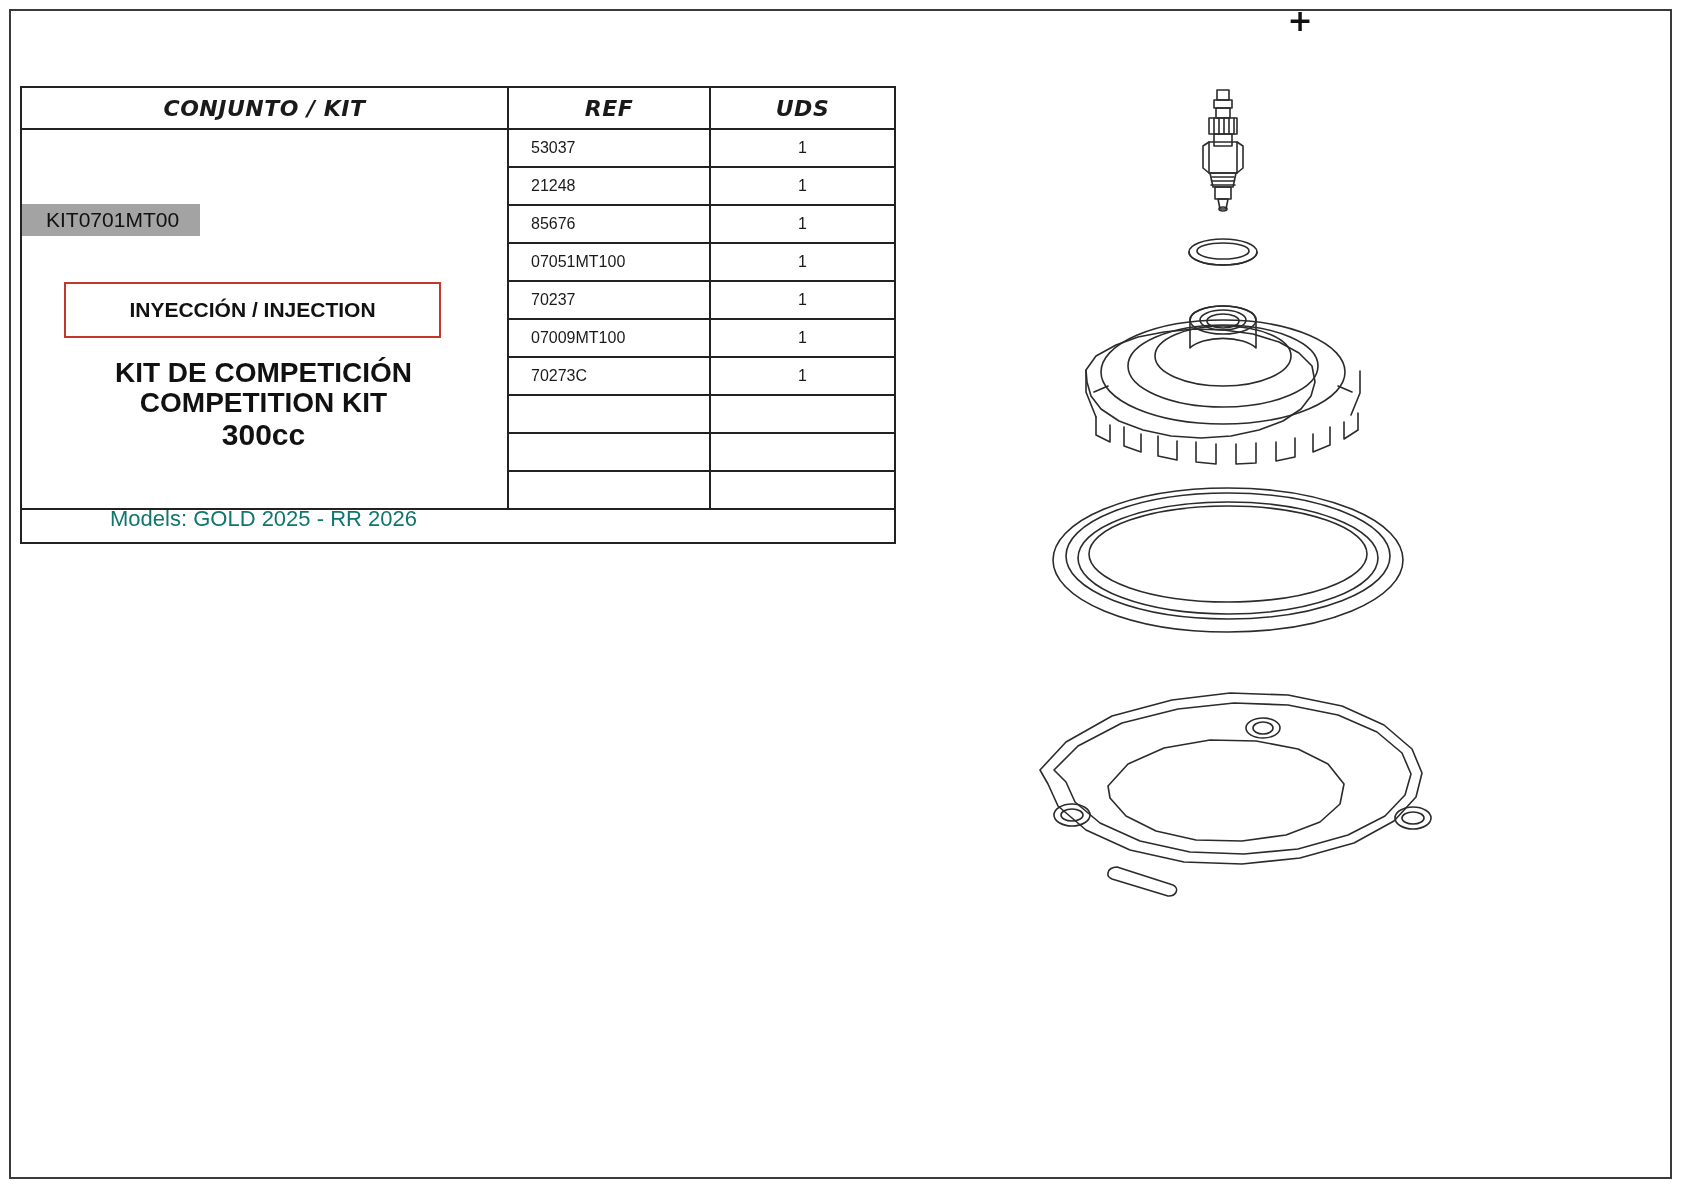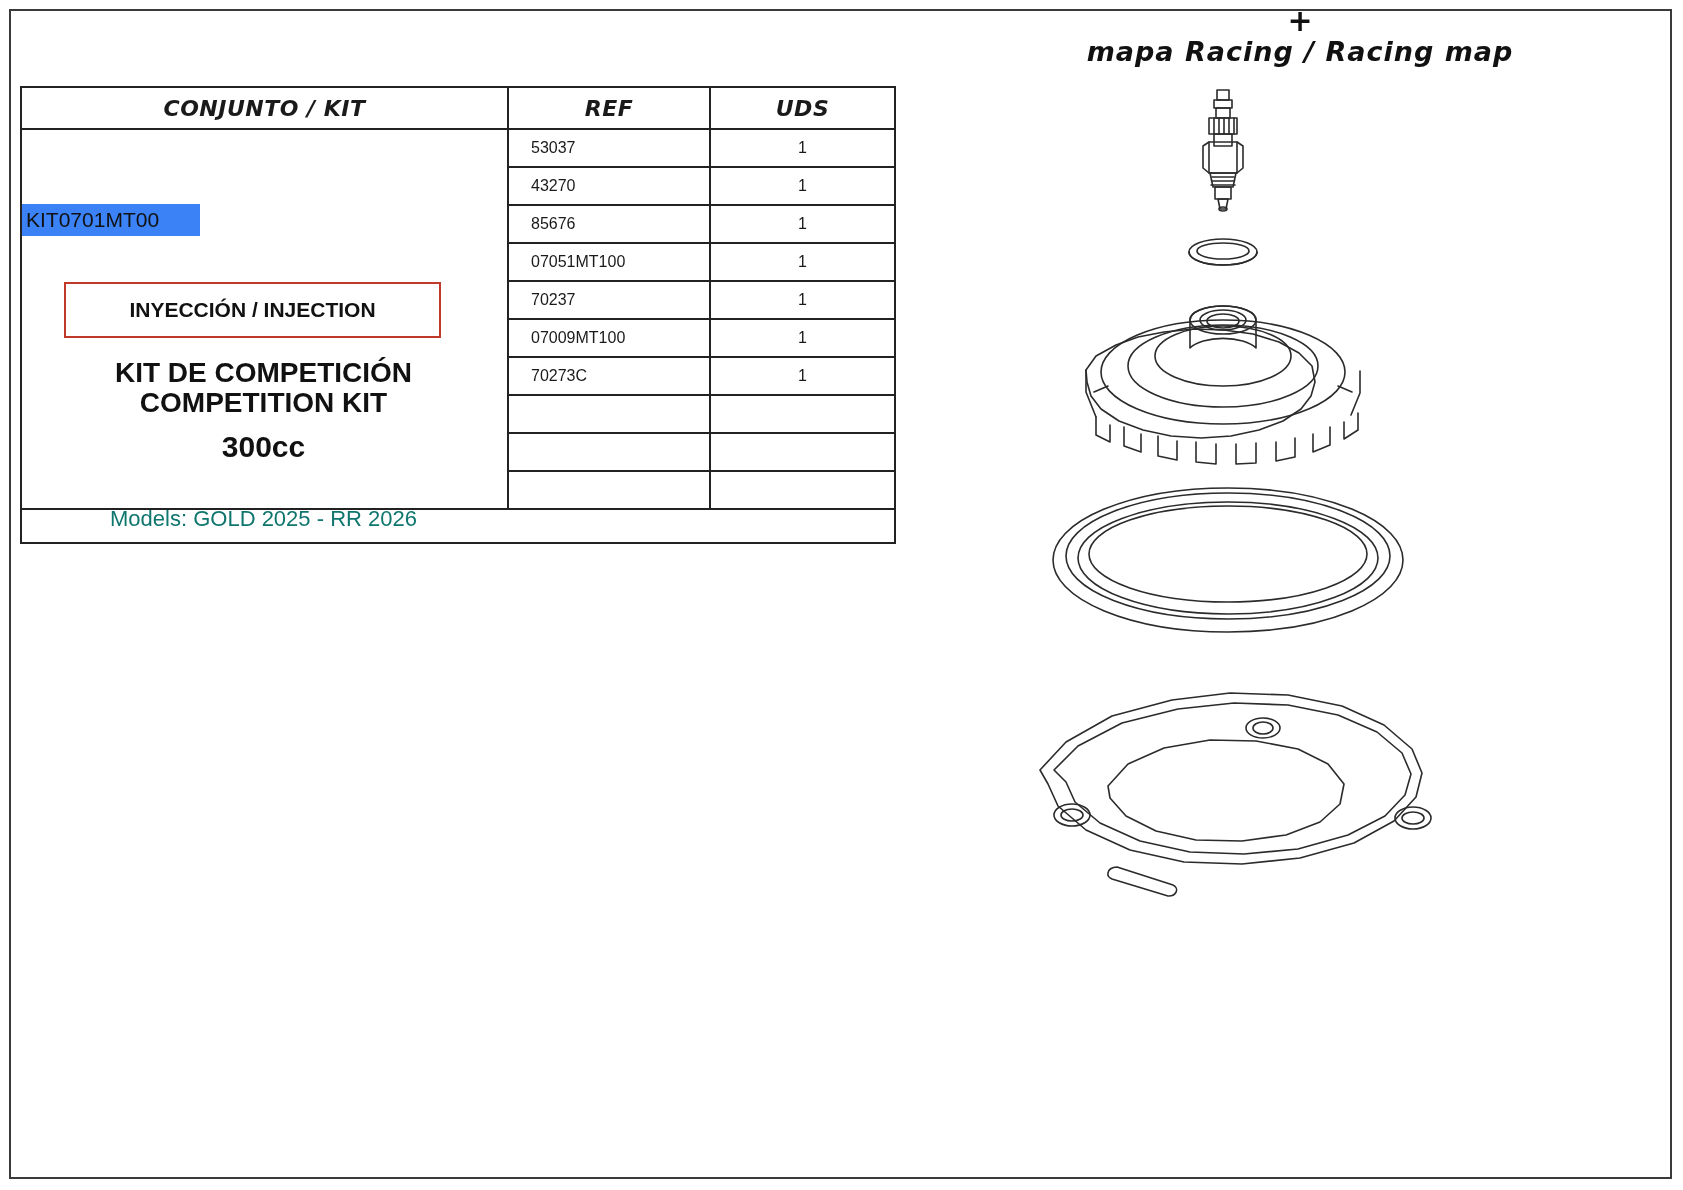--- a/index.html
+++ b/index.html
@@ -71,25 +71,25 @@
 
   .spacer-row td { height: 34px; }
 
   
   .kit-code {
     position: absolute;
     left: 0px;
     top: 74px;
     width: 178px;
     height: 32px;
-    background: #3b82f6;
+    background: #a3a3a3;
     color: #111;
     font-size: 21px;
     line-height: 32px;
-    padding-left: 4px;
+    padding-left: 24px;
     box-sizing: border-box;
     white-space: nowrap;
   }
   .injection-box {
     position: absolute;
     left: 42px;
     top: 152px;
     width: 377px;
     height: 56px;
     border: 2px solid #c0392b;
@@ -108,21 +108,21 @@
     width: 483px;
     text-align: center;
     font-weight: bold;
     font-size: 28px;
     line-height: 30px;
     color: #111;
   }
   .displacement {
     position: absolute;
     left: 0;
-    top: 300px;
+    top: 288px;
     width: 483px;
     text-align: center;
     font-weight: bold;
     font-size: 30px;
     color: #111;
   }
   .models {
     position: absolute;
     left: 0;
     top: 376px;
@@ -166,21 +166,20 @@
     height: 830px;
   }
 </style>
 </head>
 <body>
 
 <div id="page-frame"></div>
 
 <div id="racing-map-heading">
   <div class="plus">+</div>
-  <div class="title">mapa Racing / Racing map</div>
 </div>
 
 <table id="kit-table">
   <tbody>
       <tr>
     <th class="head-cell col-kit">CONJUNTO / KIT</th>
     <th class="head-cell col-ref">REF</th>
     <th class="head-cell col-uds">UDS</th>
   </tr>
 
@@ -194,21 +193,21 @@
         <div>KIT DE COMPETICIÓN</div>
         <div>COMPETITION KIT</div>
       </div>
       <div class="displacement">300cc</div>
       <div class="models">Models: GOLD 2025 - RR 2026</div>
     </td>
     <td class="ref-cell col-ref">53037</td>
     <td class="uds-cell col-uds">1</td>
   </tr>
   <tr>
-    <td class="ref-cell col-ref">43270</td>
+    <td class="ref-cell col-ref">21248</td>
     <td class="uds-cell col-uds">1</td>
   </tr>
   <tr>
     <td class="ref-cell col-ref">85676</td>
     <td class="uds-cell col-uds">1</td>
   </tr>
   <tr>
     <td class="ref-cell col-ref">07051MT100</td>
     <td class="uds-cell col-uds">1</td>
   </tr>

